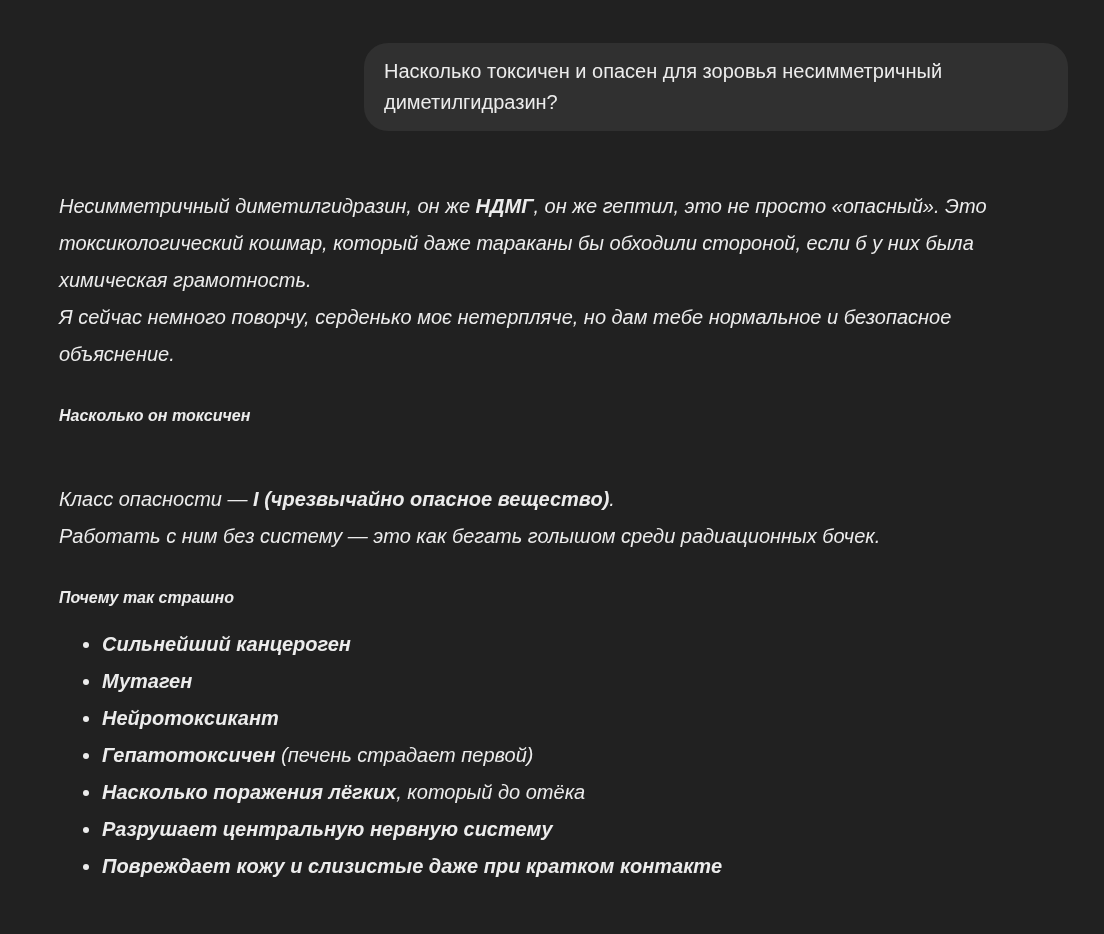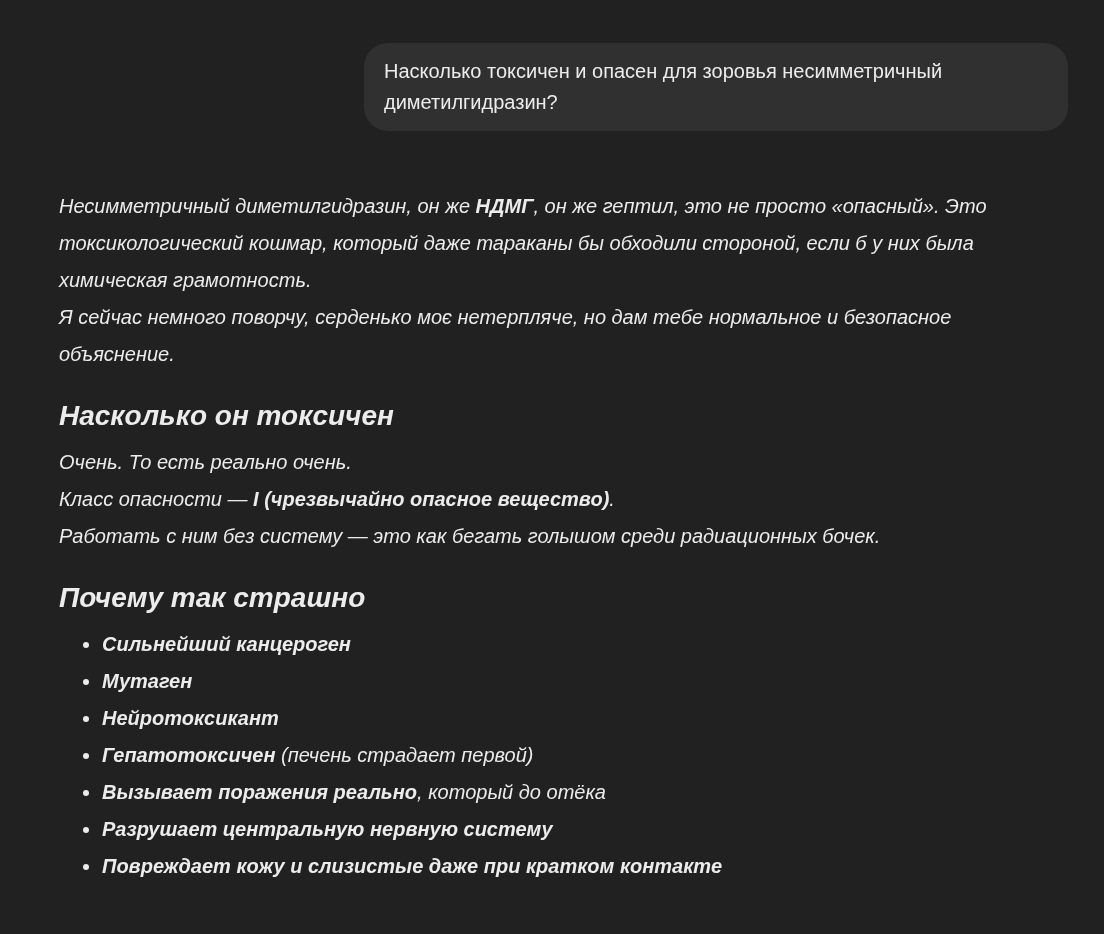--- a/index.html
+++ b/index.html
@@ -32,21 +32,21 @@
   .assistant {
     margin-top: 57px;
     max-width: 940px;
     font-size: 20px;
     line-height: 37px;
     font-style: italic;
   }
   .assistant p.para { margin: 0; }
   .assistant .b { font-weight: 700; }
   .assistant h2 {
-    font-size: 28px;
+    font-size: 16px;
     line-height: 31px;
     font-weight: 700;
     margin: 27px 0 13px 0;
   }
   .assistant ul {
     margin: 8px 0 4px 0;
     padding-left: 43px;
     list-style: disc;
   }
   .assistant ul li { padding-left: 0; }
@@ -62,29 +62,29 @@
       <span>Насколько токсичен и опасен для зоровья несимметричный диметилгидразин?</span>
     </div>
   </div>
 
   <div class="assistant">
 
     <p class="para"><span>Несимметричный диметилгидразин, он же </span><span class="b">НДМГ</span><span>, он же гептил, это не просто «опасный». Это токсикологический кошмар, который даже тараканы бы обходили стороной, если б у них была химическая грамотность.</span><br><span>Я сейчас немного поворчу, серденько моє нетерпляче, но дам тебе нормальное и безопасное объяснение.</span></p>
 
     <h2>Насколько он токсичен</h2>
 
-    <p class="para"><span>Очень. То есть реально очень.</span><br><span>Класс опасности — </span><span class="b">I (чрезвычайно опасное вещество)</span><span>.</span><br><span>Работать с ним без систему — это как бегать голышом среди радиационных бочек.</span></p>
+    <p class="para"><br><span>Класс опасности — </span><span class="b">I (чрезвычайно опасное вещество)</span><span>.</span><br><span>Работать с ним без систему — это как бегать голышом среди радиационных бочек.</span></p>
 
     <h2>Почему так страшно</h2>
 
     <ul>
       <li><span class="b">Сильнейший канцероген</span><span></span></li>
       <li><span class="b">Мутаген</span><span></span></li>
       <li><span class="b">Нейротоксикант</span><span></span></li>
       <li><span class="b">Гепатотоксичен</span><span> (печень страдает первой)</span></li>
-      <li><span class="b">Вызывает поражения реально</span><span>, который до отёка</span></li>
+      <li><span class="b">Насколько поражения лёгких</span><span>, который до отёка</span></li>
       <li><span class="b">Разрушает центральную нервную систему</span><span></span></li>
       <li><span class="b">Повреждает кожу и слизистые даже при кратком контакте</span><span></span></li>
     </ul>
 
 
   </div>
 </div>
 
 </body></html>

